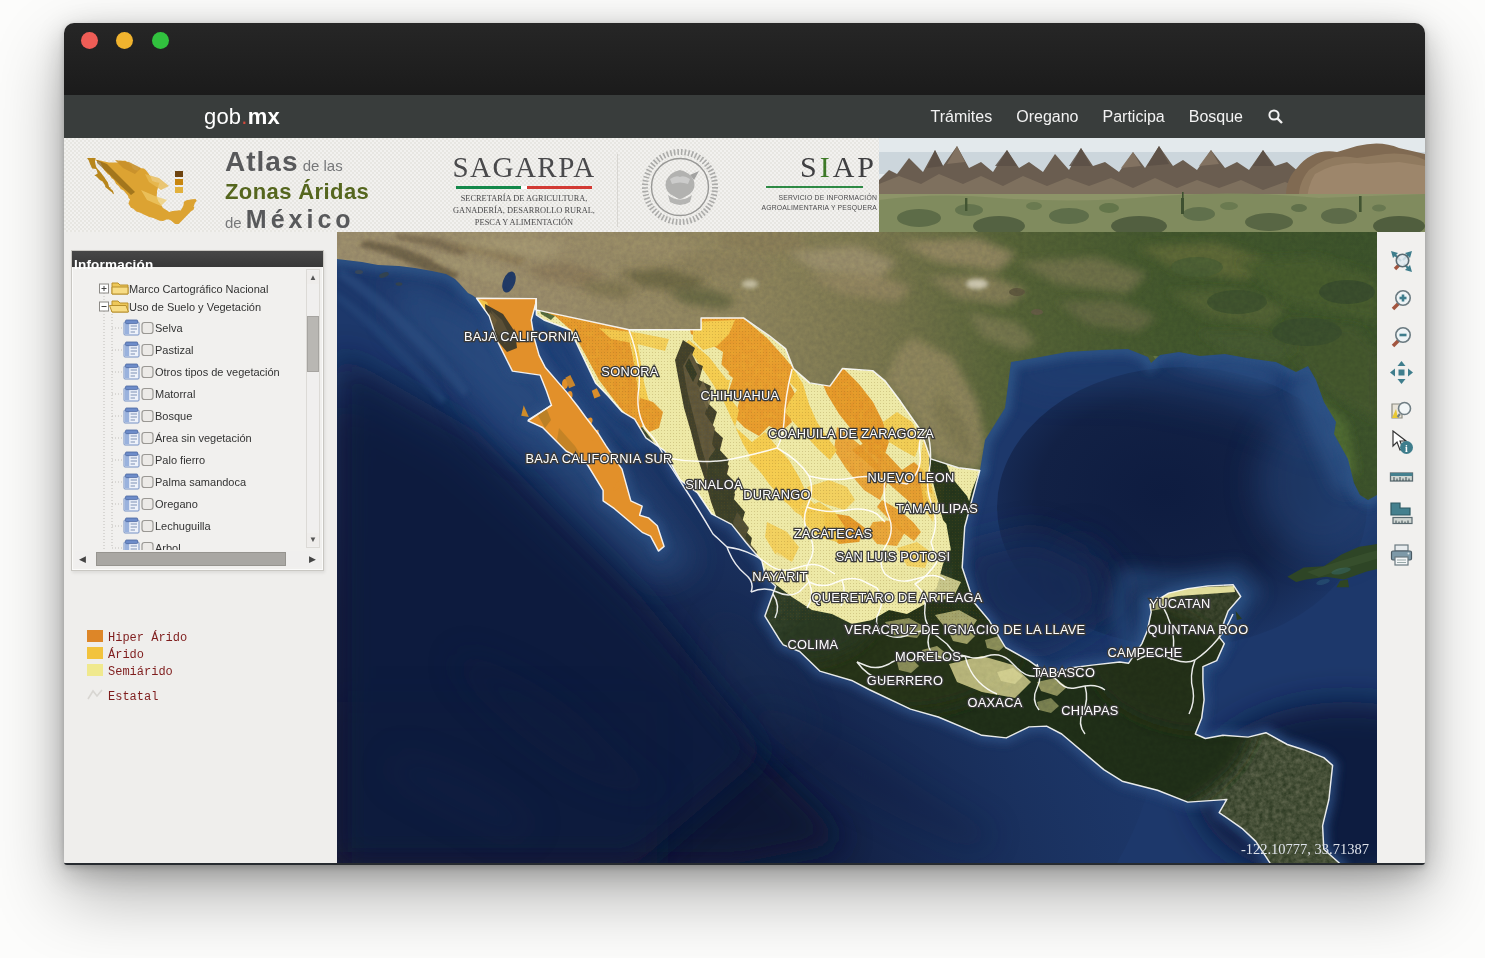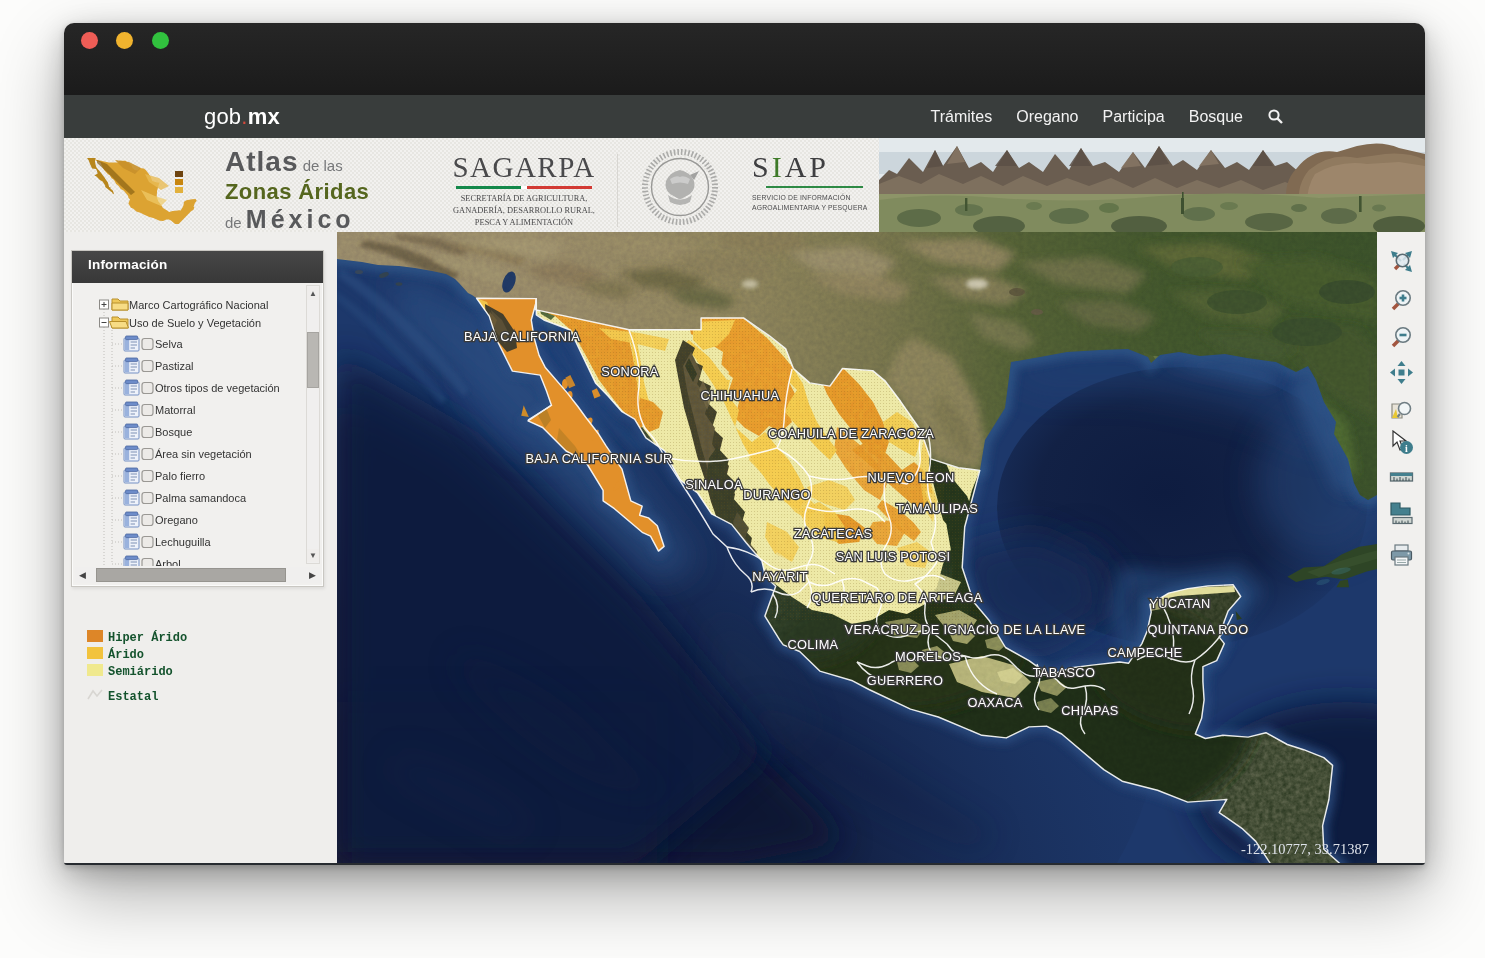--- a/index.html
+++ b/index.html
@@ -11,30 +11,30 @@
 .tl{position:absolute;top:8.5px;width:17px;height:17px;border-radius:50%}
 .gobbar{position:absolute;left:0;top:72px;width:100%;height:44px;background:#393d3c}
 .gobmx{position:absolute;left:140px;top:9px;font-size:22px;color:#fff;letter-spacing:.2px}
 .gobmx b{font-weight:700}
 .nav{position:absolute;right:141px;top:0;height:43px;display:flex;align-items:center;gap:24px;font-size:16px;color:#f2f2f2}
 .hdr{position:absolute;left:0;top:115px;width:100%;height:94px;background:#f2f1ef}
 .checker{background-image:conic-gradient(rgba(208,205,198,.32) 25%,transparent 0 50%,rgba(208,205,198,.32) 0 75%,transparent 0);background-size:4px 4px}
 .content{position:absolute;left:0;top:209px;width:100%;height:631px;background:#efeeec}
 .sidebar{position:absolute;left:0;top:0;width:273px;height:631px;background:#efeeec}
 .panel{position:absolute;left:7px;top:18px;width:253px;background:#f1f0ee;border:1px solid #c9c7c2;box-shadow:0 0 0 1px #fbfbfa inset, 1px 2px 3px rgba(0,0,0,.08)}
-.phead{height:32px;background:linear-gradient(#474747,#383838);color:#fff;font-weight:700;font-size:13.5px;line-height:28px;padding-left:16px;letter-spacing:.2px}
+.phead{height:16px;background:linear-gradient(#474747,#383838);color:#fff;font-weight:700;font-size:13.5px;line-height:28px;padding-left:2px;letter-spacing:.2px}
 .pbody{position:relative;height:283px;overflow:hidden}
 .vscroll{position:absolute;right:3px;top:2px;width:14px;height:279px;background:#f0efee;border:1px solid #dcdad6}
 .varr{position:absolute;left:0;width:12px;height:13px;background:#efedeb;color:#555;font-size:8px;text-align:center;line-height:13px}
 .vthumb{position:absolute;left:0;top:46px;width:12px;height:56px;background:#b9b7b3;border:1px solid #a6a4a0}
 .hscroll{position:relative;height:16px;margin:1px 3px 3px 3px;background:#f0efee}
 .harr{position:absolute;top:1px;width:13px;height:14px;color:#444;font-size:9px;text-align:center;line-height:14px}
 .hthumb{position:absolute;left:21px;top:1px;width:190px;height:14px;background:#a9a7a3;border:1px solid #96948f}
 .lhead{position:absolute;left:10px;top:360px;width:247px;height:31px;background:linear-gradient(#484848,#383838);color:#fff;font-weight:700;font-size:13.5px;line-height:31px;padding-left:16px}
-.lrow{position:absolute;left:23px;font-family:"Liberation Mono",monospace;font-weight:700;font-size:12px;color:#14532d;white-space:nowrap}
+.lrow{position:absolute;left:23px;font-family:"Liberation Mono",monospace;font-weight:400;font-size:12px;color:#7f1d1d;white-space:nowrap}
 .chip{display:inline-block;width:16px;height:12px;margin-right:5px;vertical-align:-1px}
 .mapwrap{position:absolute;left:273px;top:0;width:1040px;height:631px;overflow:hidden;background:#737373}
 .toolbar{position:absolute;left:1313px;top:0;width:48px;height:631px;background:#f1f0ee}
 .ticon{position:absolute;left:12px;width:25px;height:25px}
 </style></head>
 <body>
 <div class="window">
  <div class="titlebar">
   <div class="tl" style="left:16.5px;background:#ee5d56"></div>
   <div class="tl" style="left:52px;background:#f0b32e"></div>
@@ -77,21 +77,21 @@
   </div>
   <div style="position:absolute;left:553px;top:16px;width:1px;height:73px;background:#d8d6d2"></div>
   <svg width="78" height="78" viewBox="0 0 78 78" style="position:absolute;left:577px;top:10px">
    <circle cx="39" cy="39" r="35" fill="none" stroke="#ababa9" stroke-width="6" stroke-dasharray="1.6 2"></circle>
    <circle cx="39" cy="39" r="28.5" fill="none" stroke="#989896" stroke-width="1.4"></circle>
    <path d="M25,33 Q29,24 39,22 Q49,24 53,33 Q55,41 49,46 L42,50 Q39,52 36,50 L29,46 Q23,41 25,33 Z" fill="#b2b2b0"></path>
    <path d="M27,47 Q39,56 51,47 L49,54 Q39,60 29,54 Z" fill="#b5b5b3"></path>
    <path d="M49,27 L58,23 L53,32 Z" fill="#a2a2a0"></path>
    <path d="M29,31 Q35,27 39,29 Q43,27 49,31 L47,36 Q39,33 31,36 Z" fill="#cccccb"></path>
   </svg>
-  <div style="position:absolute;left:688px;top:12px;width:125px;text-align:left">
+  <div style="position:absolute;left:688px;top:12px;width:125px;text-align:right">
    <div style="font-family:'Liberation Serif',serif;font-size:30px;color:#3f3f41;letter-spacing:3px">S<span style="color:#3e7a28">I</span>AP</div>
    <div style="height:2px;margin:2px 14px 5px 14px;background:#2e8a45"></div>
    <div style="font-size:6.8px;color:#4a4a4c;line-height:1.5;letter-spacing:.2px">SERVICIO DE INFORMACIÓN<br>AGROALIMENTARIA Y PESQUERA</div>
   </div>
   <svg width="546" height="94" viewBox="0 0 546 94" preserveAspectRatio="none" style="position:absolute;left:815px;top:0">
    <rect width="546" height="50" fill="#e3e9ec"></rect>
    <rect y="14" width="546" height="22" fill="#ccd6dc"></rect>
    <path d="M0,42 L10,32 L18,36 L30,20 L44,34 L56,12 L64,28 L78,8 L90,30 L102,24 L114,34 L128,12 L140,30 L150,24 L164,34 L176,16 L190,32 L202,10 L214,28 L226,24 L240,34 L254,14 L266,30 L280,8 L294,28 L304,22 L318,32 L332,12 L346,30 L358,24 L370,32 L384,12 L396,28 L408,24 L420,34 L434,26 L446,32 L458,20 L470,30 L484,24 L496,32 L510,16 L522,28 L534,24 L546,30 L546,62 L0,62 Z" fill="#6a5d50"></path>
    <path d="M0,46 L20,38 L42,46 L60,36 L84,46 L102,38 L124,48 L144,38 L168,48 L188,40 L210,48 L232,40 L254,50 L276,40 L298,50 L318,42 L340,50 L362,42 L384,52 L406,44 L428,52 L450,44 L472,52 L494,46 L516,52 L546,46 L546,68 L0,68 Z" fill="#81725f" opacity="0.9"></path>
    <path d="M56,12 L64,28 L48,30 Z M280,8 L290,26 L268,28 Z M202,10 L212,28 L190,28 Z M384,12 L394,28 L374,28 Z M128,12 L138,28 L116,28 Z" fill="#5a4f45" opacity="0.85"></path>

